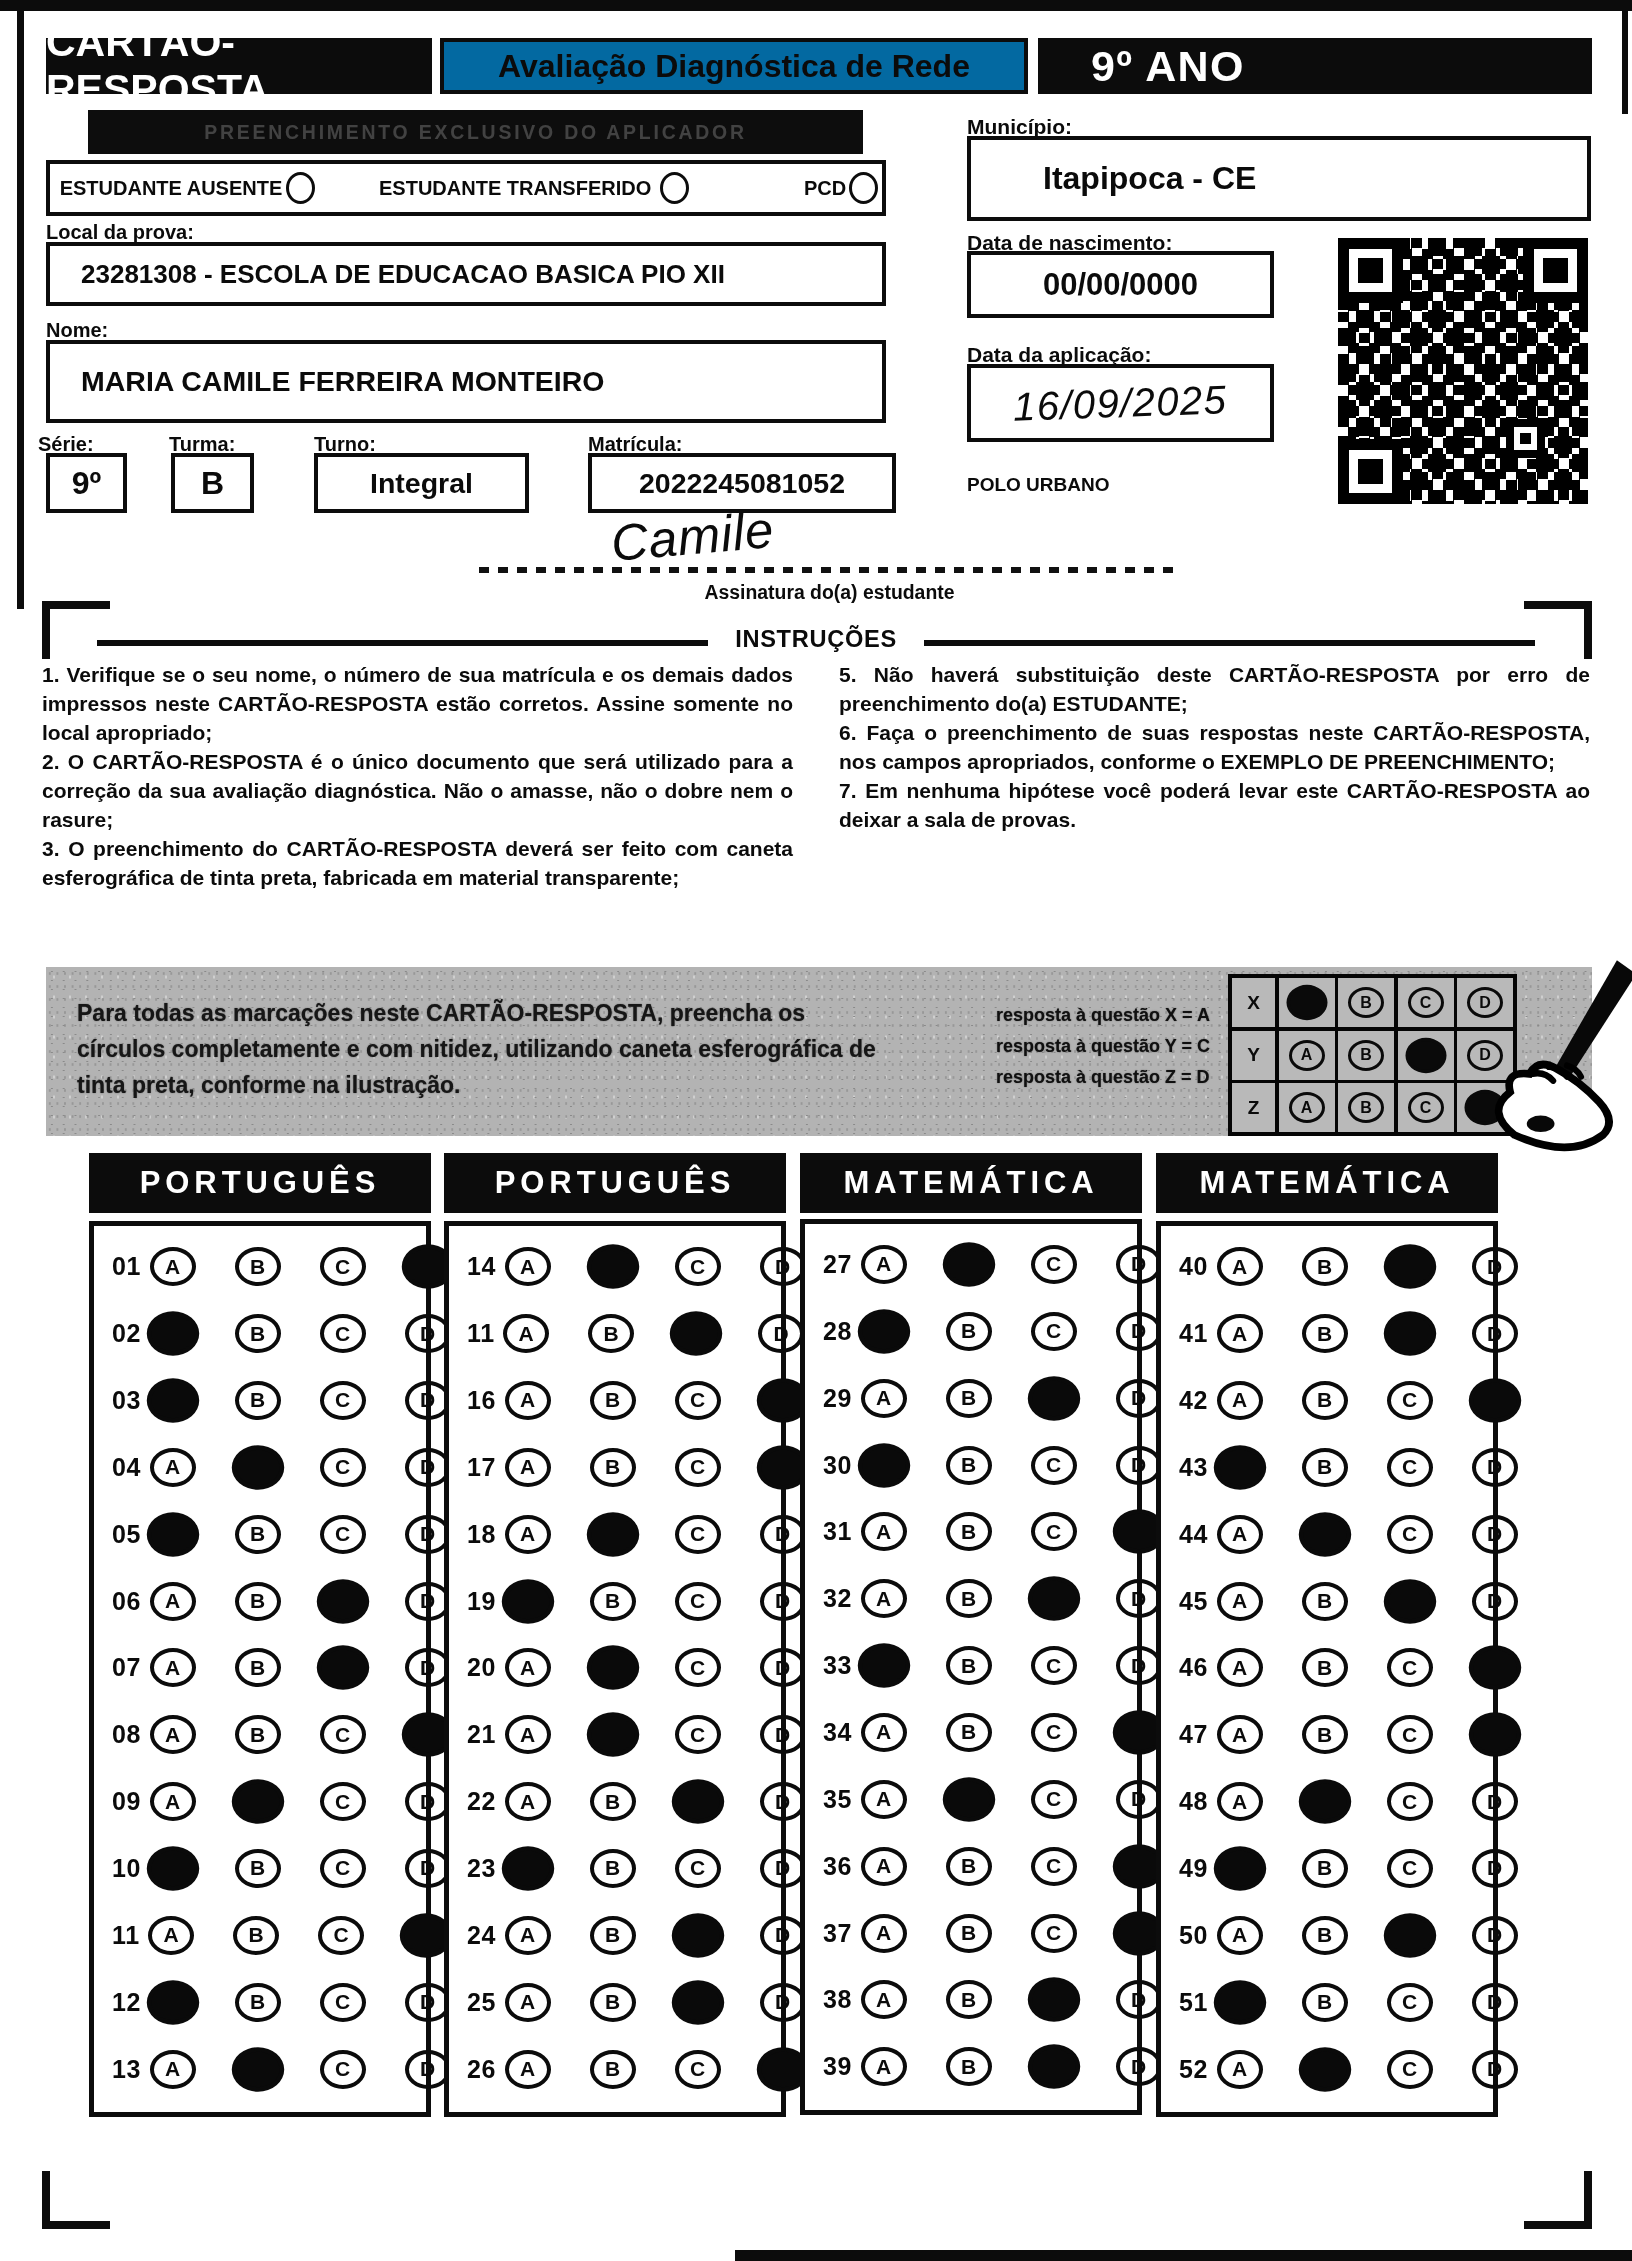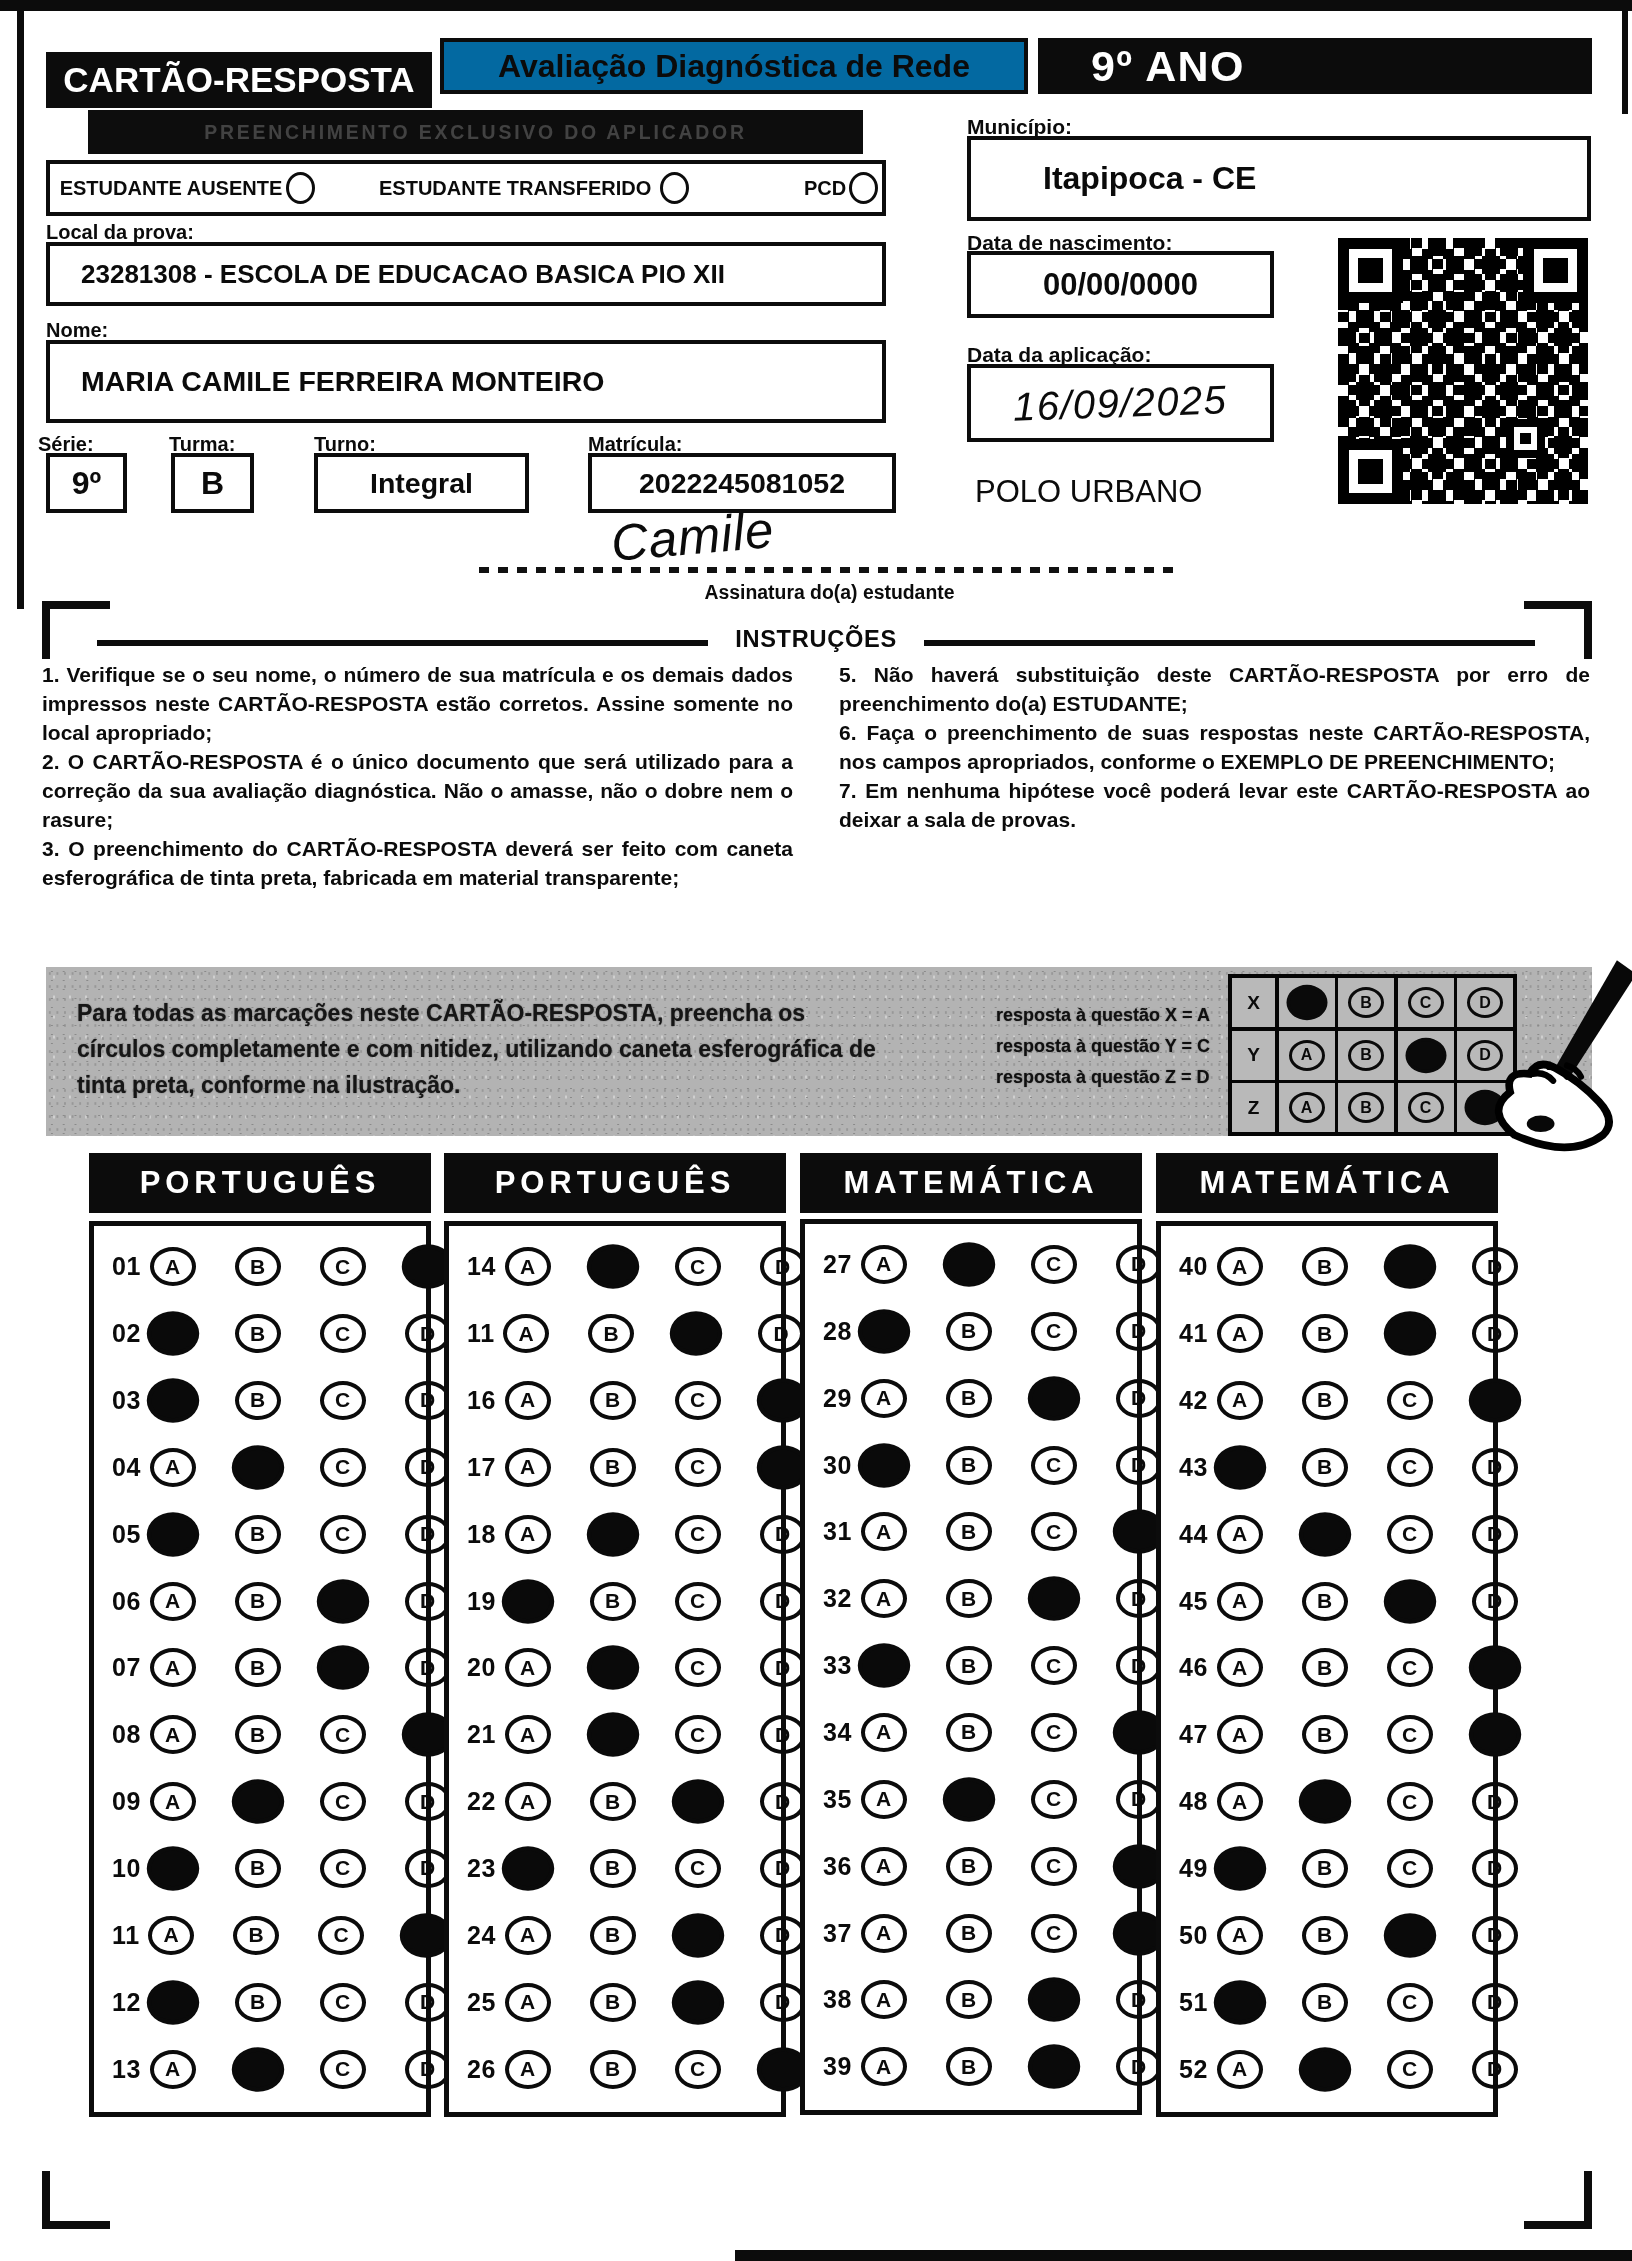--- a/index.html
+++ b/index.html
@@ -9,21 +9,21 @@
   .abs { position:absolute; }
 
   
   #top-bar { left:0; top:0; width:1632px; height:11px; background:#0c0c0c; }
   #left-line { left:16.7px; top:9.7px; width:7px; height:599px; background:#0c0c0c; }
   #right-line { left:1622px; top:9.7px; width:5.6px; height:104px; background:#0c0c0c; }
   #bottom-strip { left:735px; top:2250px; width:897px; height:11px; background:#0c0c0c; }
 
   
   #hdr-card { left:46px; top:38px; width:386px; height:56px; background:#0c0c0c; color:#fff;
-              display:flex; align-items:center; justify-content:center; font-size:35px; font-weight:700;margin-top:14px; }
+              display:flex; align-items:center; justify-content:center; font-size:41px; font-weight:700; }
   #hdr-exam { left:440px; top:38px; width:588px; height:56px; border:4.9px solid #0c0c0c; background:#0369a1;
               display:flex; align-items:center; justify-content:center; font-size:32px; font-weight:700; }
   #hdr-grade { left:1038px; top:38px; width:554px; height:56px; background:#0c0c0c; color:#fff;
                display:flex; align-items:center; font-size:43px; font-weight:700; padding-left:53px; letter-spacing:1.4px; }
 
   
   #applicator-bar { left:88px; top:110px; width:775px; height:44px; background:#0d0d0d;
                     display:flex; align-items:center; justify-content:center; }
   #applicator-bar span { color:rgba(255,255,255,.22); font-size:19.4px; font-weight:700; letter-spacing:2.8px; filter:blur(0.7px); }
 
@@ -40,21 +40,21 @@
   #nome-box    { left:46px;  top:340px; width:840px; height:83px; font-size:28.5px; padding-left:31px; }
   #serie-box   { left:46px;  top:453px; width:81px;  height:60px;  font-size:32px; justify-content:center; }
   #turma-box   { left:171px; top:453px; width:83px;  height:60px;  font-size:32px; justify-content:center; }
   #turno-box   { left:314px; top:453px; width:215px;  height:60px;  font-size:28.5px; justify-content:center; }
   #matric-box  { left:588px; top:453px; width:308px;  height:60px;  font-size:28.5px; justify-content:center; }
 
   #municipio-box { left:967px; top:136px; width:624px; height:85px; font-size:32px; padding-left:72px; }
   #nasc-box      { left:967px; top:251px; width:307px; height:67px;  font-size:31px; justify-content:center; }
   #aplic-box     { left:967px; top:364px; width:307px; height:78px; justify-content:center; }
   #aplic-box span { font-size:40px; font-style:italic; font-weight:400; transform:rotate(-2deg); letter-spacing:1.4px; }
-  #polo { left:967px; top:474px; font-size:31px; font-weight:400;margin-left:8px; }
+  #polo { left:967px; top:474px; font-size:19px; font-weight:700; }
 
   
   #qr { left:1335px; top:235px; width:256px; height:272px; }
   .qr-bg { position:absolute; inset:2.8px; background-color:#fff;
            background-image:repeating-conic-gradient(#000 0% 25%, transparent 0% 50%),
                             repeating-conic-gradient(#000 0% 25%, #fff 0% 50%);
            background-size:36px 36px, 21px 21px; }
   .qr-finder { position:absolute; width:65px; height:65px; background:#fff; border:11.8px solid #000; }
   .qr-finder::after { content:''; position:absolute; inset:9px; background:#000; }
   .qr-finder.tl { left:2.8px; top:2.8px; } .qr-finder.tr { right:2.8px; top:2.8px; } .qr-finder.bl { left:2.8px; bottom:2.8px; }

